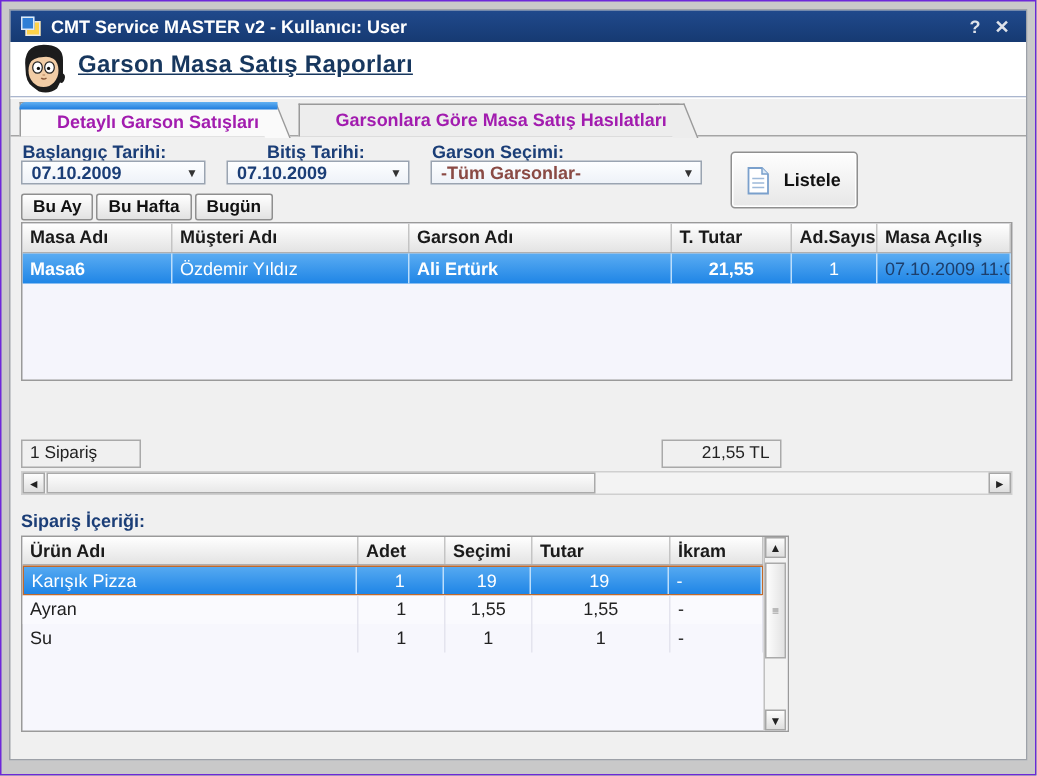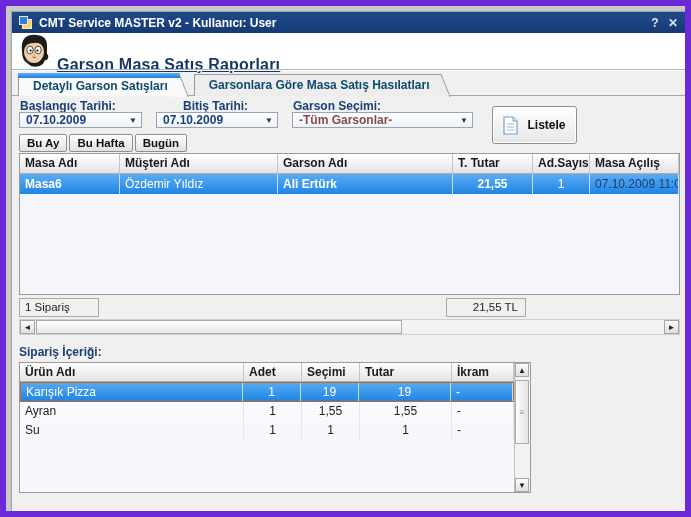--- a/index.html
+++ b/index.html
@@ -1,54 +1,54 @@
 <!DOCTYPE html>
 <html><head>
 <meta charset="utf-8">
 <style>
   html,body{margin:0;padding:0;background:#9a9a9a;font-family:"Liberation Sans",sans-serif;}
   *{box-sizing:border-box;}
-  .stage{position:relative;width:691px;height:517px;background:#c9c9c9;border:6px solid #6d28d9;margin:0 auto;overflow:hidden;}
+  .stage{position:relative;width:691px;height:517px;background:#c9c9c9;border:1px solid #6d28d9;margin:0 auto;overflow:hidden;}
   .win{position:absolute;left:5px;top:5px;width:679px;height:501px;background:#f0f0f0;border:1px solid #9da1a8;}
 
   
   .titlebar{position:absolute;left:0;top:0;right:0;height:21px;background:linear-gradient(180deg,#20498c,#163a72);display:flex;align-items:center;padding:0 7px;color:#fff;}
   .app-icon{position:relative;width:13px;height:13px;flex:0 0 13px;}
   .app-icon .sq-y{position:absolute;right:0;bottom:0;width:10px;height:10px;background:#ffd24a;border:1px solid #e8e8e8;}
   .app-icon .sq-b{position:absolute;left:0;top:0;width:9px;height:9px;background:#2f7fd6;border:1px solid #dfe9f5;}
   .tb-title{flex:1;margin-left:7px;font-size:12px;font-weight:bold;white-space:nowrap;overflow:hidden;}
   .tb-btn{width:18px;text-align:center;font-size:12px;font-weight:bold;color:#dfe3ea;cursor:default;}
 
   
   .header{position:absolute;left:0;top:21px;right:0;height:36px;background:#ffffff;}
   .avatar{position:absolute;left:6px;top:1px;width:34px;height:34px;}
-  .page-title{position:absolute;left:45px;top:23px;font-size:16px;font-weight:bold;color:#17375e;text-decoration:underline;letter-spacing:.2px;}
+  .page-title{position:absolute;left:45px;top:7px;font-size:16px;font-weight:bold;color:#17375e;text-decoration:underline;letter-spacing:.2px;}
   .hdr-groove{position:absolute;left:0;top:57px;right:0;height:2px;border-top:1px solid #aab6ce;border-bottom:1px solid #ffffff;}
 
   
   .tabstrip{position:absolute;left:6px;top:61px;right:6px;height:23px;display:flex;align-items:flex-end;z-index:3;}
   .tabline{position:absolute;left:0;top:83px;right:0;height:1px;background:#a5a5a5;z-index:1;}
-  .tab{position:relative;height:22px;line-height:20px;padding:0 8px 0 14px;font-size:12px;font-weight:bold;color:#0c4a6e;background:#ededed;border:1px solid #9a9a9a;border-right:none;border-bottom:none;margin-right:18px;white-space:nowrap;z-index:2;}
+  .tab{position:relative;height:22px;line-height:20px;padding:0 8px 0 24px;font-size:12px;font-weight:bold;color:#a21caf;background:#ededed;border:1px solid #9a9a9a;border-right:none;border-bottom:none;margin-right:18px;white-space:nowrap;z-index:2;}
   .tab::after{content:'';position:absolute;top:-1px;right:-8px;width:16px;height:calc(100% + 1px);background:inherit;border-top:1px solid #9a9a9a;border-right:1px solid #9a9a9a;transform:skewX(22deg);z-index:-1;}
   .tab.active{background:#fafafa;height:23px;line-height:24px;z-index:4;}
   .tab.active::before{content:'';position:absolute;left:-1px;top:-1px;right:-4px;height:5px;background:linear-gradient(180deg,#62b1f2,#1e7cdd);border-top-left-radius:4px;}
   .tab.active::after{background:#fafafa;}
 
   
   .flabel{position:absolute;font-size:12px;font-weight:bold;color:#1b3e77;}
   .dd{position:absolute;top:100px;height:16px;border:1px solid #9aa4b1;background:linear-gradient(180deg,#fdfeff,#eef2f8);display:flex;align-items:center;padding:0 4px 0 6px;font-size:12px;font-weight:bold;color:#1b3e77;cursor:default;}
   .dd .val{flex:1;white-space:nowrap;overflow:hidden;}
   .dd .arr{font-size:8px;color:#333;margin-left:4px;}
   .dd.waiter{color:#8a4a44;}
   .btn-listele{position:absolute;left:480px;top:94px;width:85px;height:38px;border:1px solid #8f8f8f;border-radius:3px;background:linear-gradient(180deg,#fefefe,#e7e7e7);display:flex;align-items:center;justify-content:center;gap:9px;font-size:12px;font-weight:bold;color:#111;box-shadow:inset 0 0 0 1px #fff;cursor:default;}
   .quickrow{position:absolute;left:7px;top:122px;display:flex;gap:2px;}
   .qbtn{height:18px;line-height:16px;padding:0 7px;border:1px solid #8f8f8f;border-radius:2px;background:linear-gradient(180deg,#ffffff,#e2e2e2);font-size:11.5px;font-weight:bold;color:#111;cursor:default;}
 
   
-  .table1{position:absolute;left:7px;top:141px;width:661px;height:142px;border:1px solid #9a9a9a;background:#f5f5fc;overflow:hidden;}
+  .table1{position:absolute;left:7px;top:141px;width:661px;height:106px;border:1px solid #9a9a9a;background:#f5f5fc;overflow:hidden;}
   .t1-head{display:flex;height:20px;background:linear-gradient(180deg,#ffffff,#e3e3e3);border-bottom:1px solid #afafaf;}
   .t1-head .hc{font-size:12px;font-weight:bold;color:#1a1a1a;line-height:19px;padding-left:5px;border-right:1px solid #c4c4c4;white-space:nowrap;overflow:hidden;}
   .t1-row{display:flex;height:20px;background:linear-gradient(180deg,#5aacf2,#1f85e6);color:#fff;}
   .t1-row .c{font-size:12px;line-height:20px;padding-left:5px;border-right:1px solid #bcdefb;white-space:nowrap;overflow:hidden;}
   .c-masa{width:100px;flex:0 0 100px;}
   .c-musteri{width:158px;flex:0 0 158px;}
   .c-garson{width:175px;flex:0 0 175px;}
   .c-tutar{width:80px;flex:0 0 80px;}
   .c-adet{width:57px;flex:0 0 57px;}
   .c-acilis{flex:1;}

